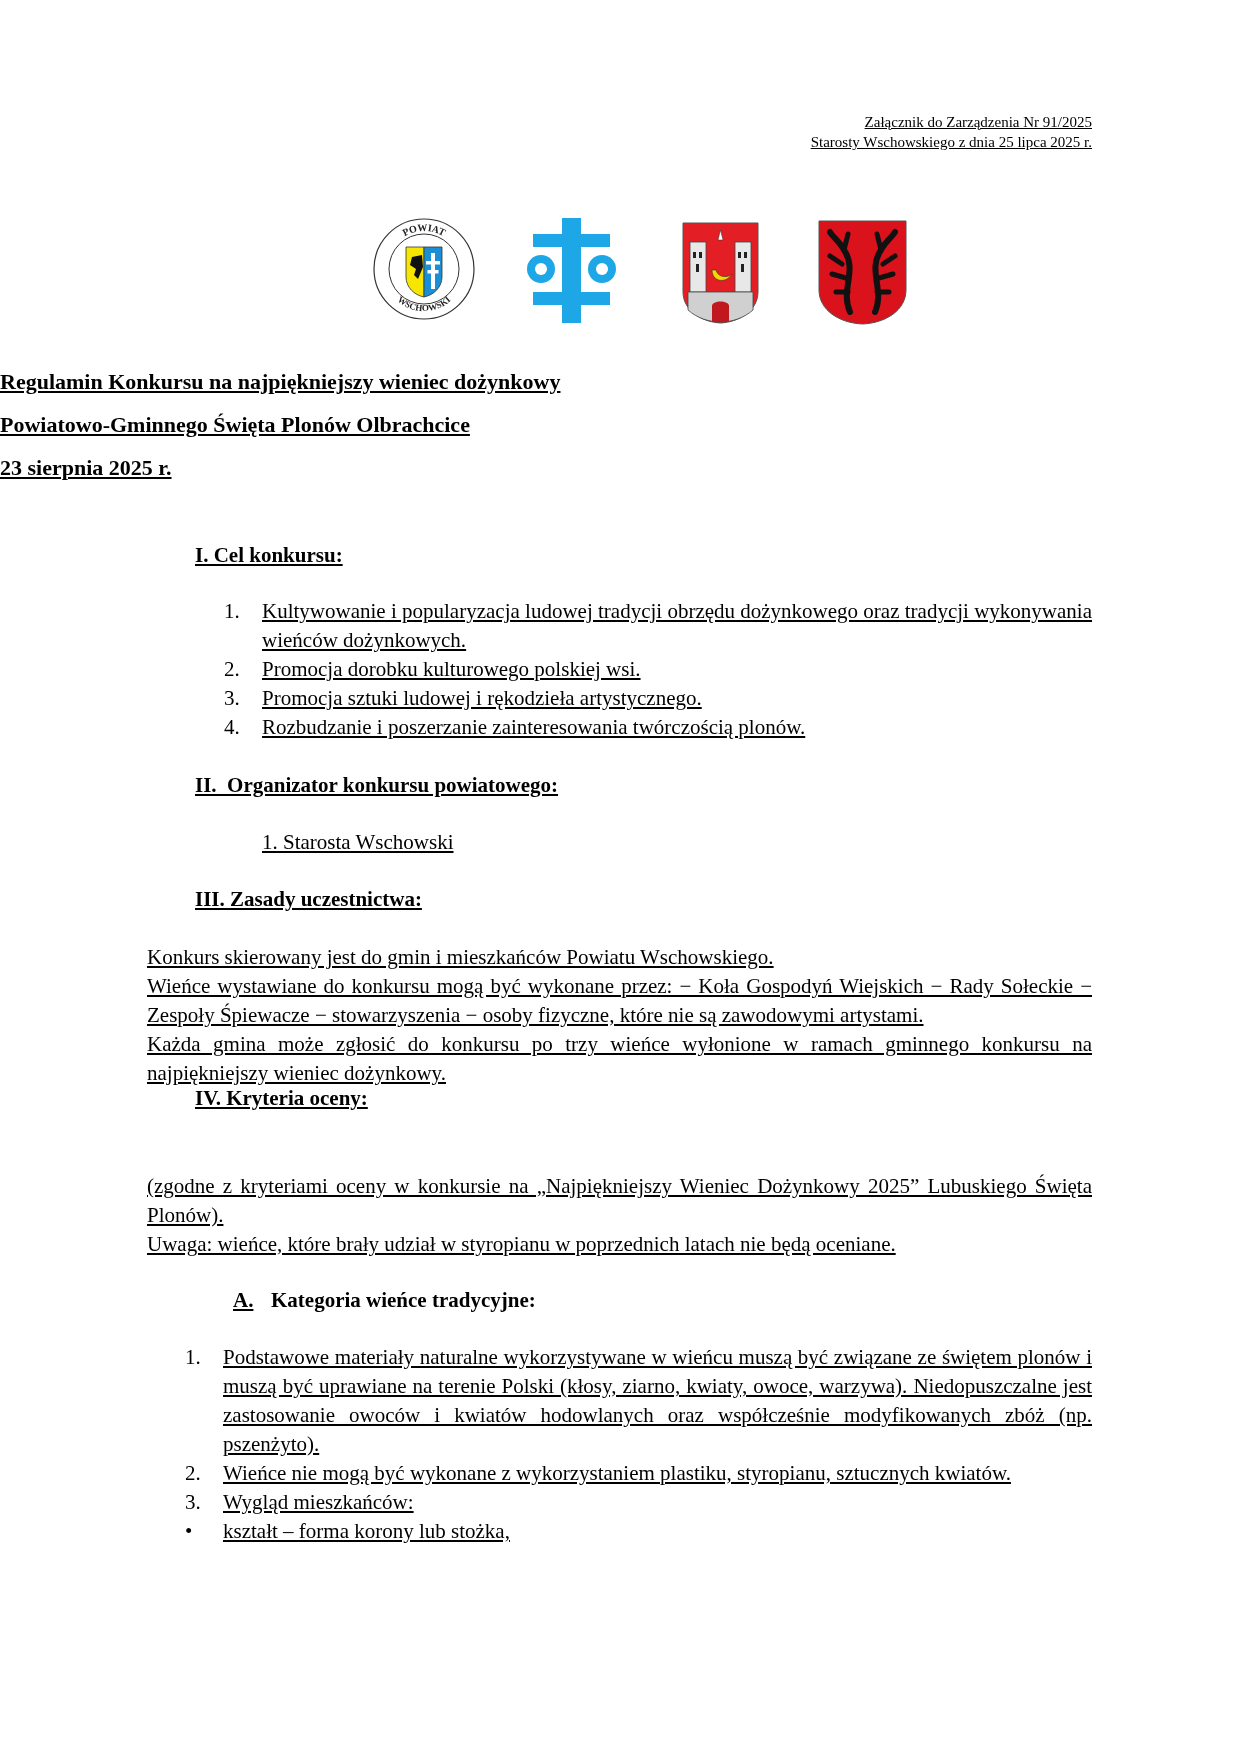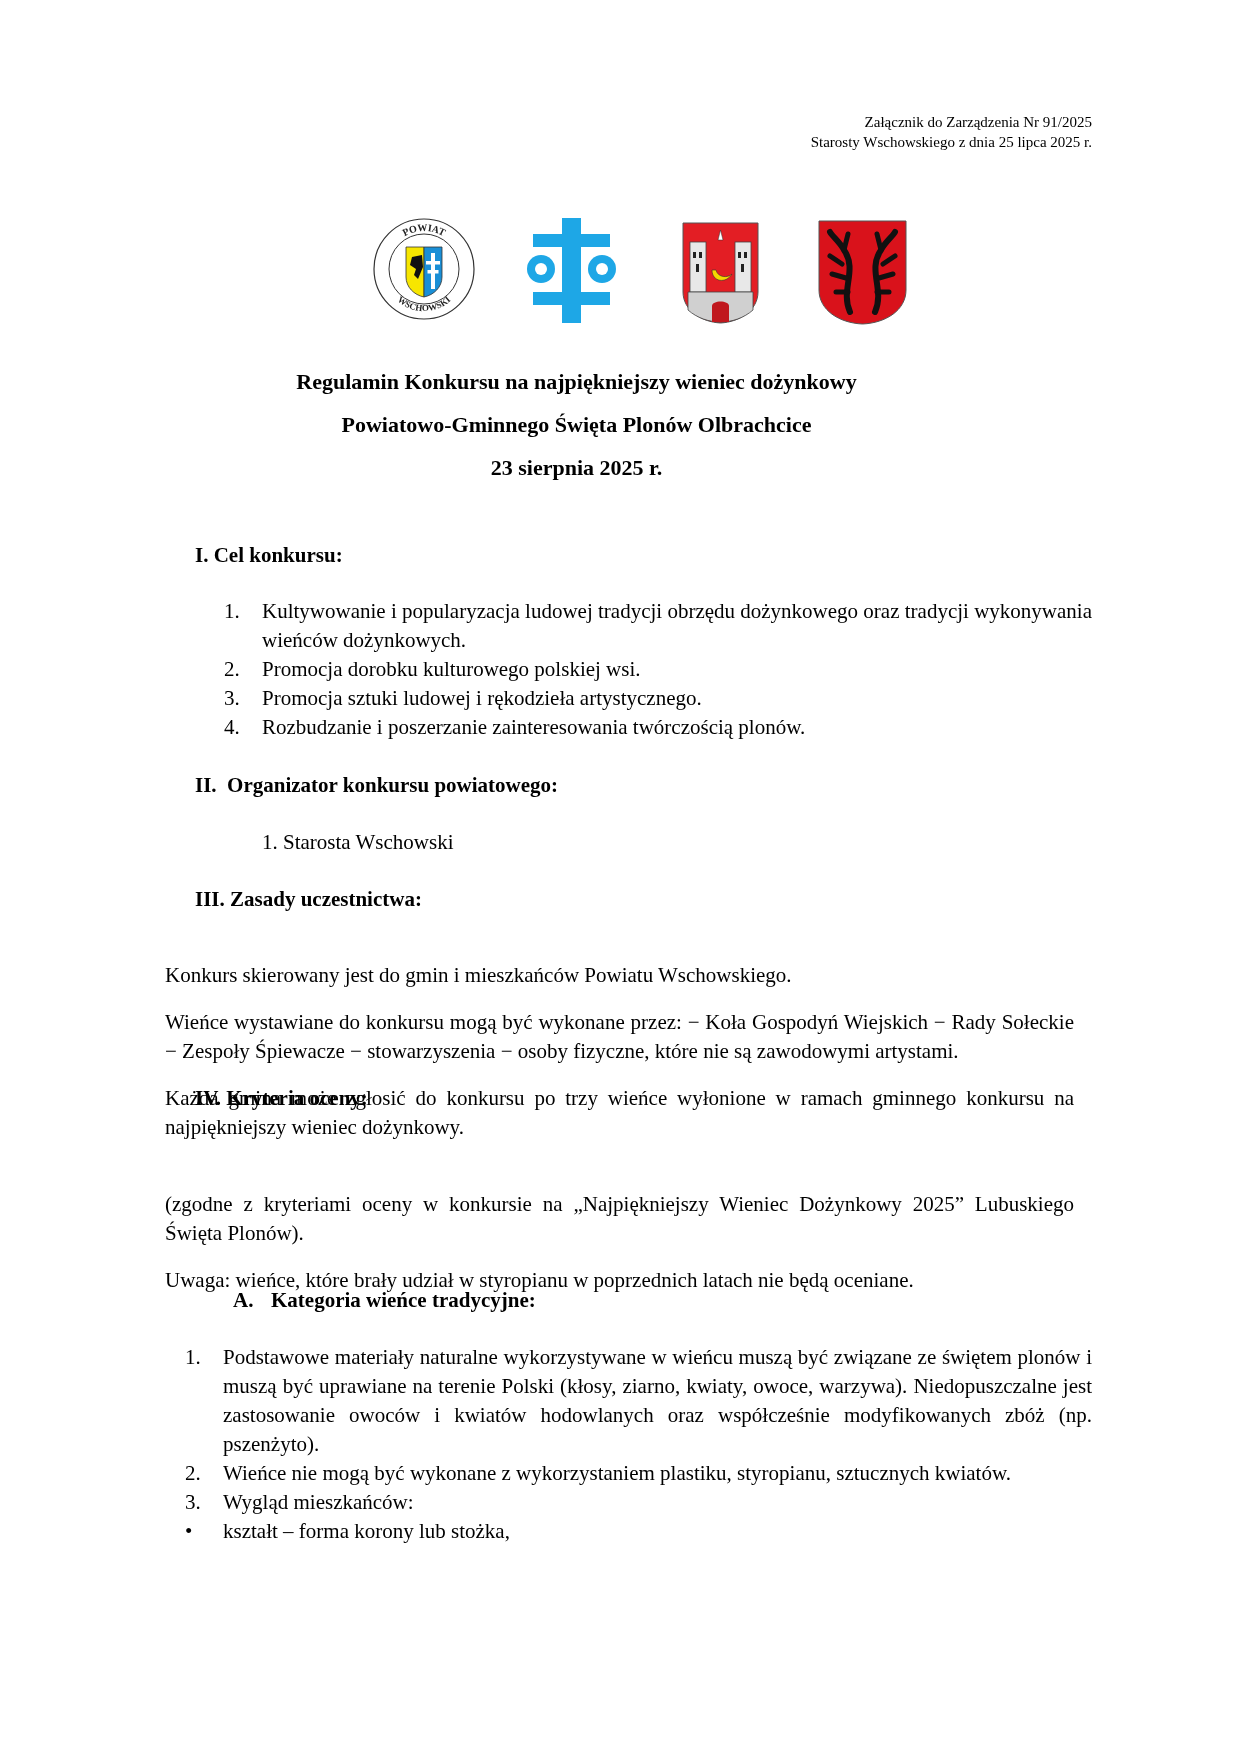--- a/index.html
+++ b/index.html
@@ -1,25 +1,25 @@
 <!DOCTYPE html>
 <html><head>
   <meta charset="utf-8">
   <style>
     html, body { margin: 0; padding: 0; background: #ffffff; }
     body { width: 1241px; height: 1755px; position: relative; overflow: hidden;
            font-family: "Liberation Serif", serif; color: #000; }
-    .abs { position: absolute; }
+    .abs { position: absolute; text-decoration: underline; }
     .hdr { right: 149px; font-size: 15px; line-height: 20px; text-align: right; white-space: nowrap; }
     .logo { position: absolute; }
-    .title { left: 0; width: 1153px; text-align: center; font-weight: bold; font-size: 22px; line-height: 28px; white-space: nowrap; }
+    .title { left: 0; width: 1153px; text-align: left; font-weight: bold; font-size: 22px; line-height: 28px; white-space: nowrap; }
     .h { left: 147px; font-weight: bold; font-size: 21px; line-height: 28px; white-space: nowrap; margin-left: 48px; }
     .body { font-size: 21px; line-height: 29px; }
     .para { left: 147px; width: 945px; text-align: justify; }
-    .para p { margin: 18px; text-align: justify; text-align-last: left; }
+    .para p { margin: 0; text-align: justify; text-align-last: left; }
     .olist { list-style: none; margin: 0; padding: 0; }
     .olist li { position: relative; }
     .num { position: absolute; left: -38px; }
     .just { text-align: justify; text-align-last: left; }
   </style>
 </head>
 <body>
 
 <div class="abs hdr" style="top:112px;">
   <div>Załącznik do Zarządzenia Nr 91/2025</div>

